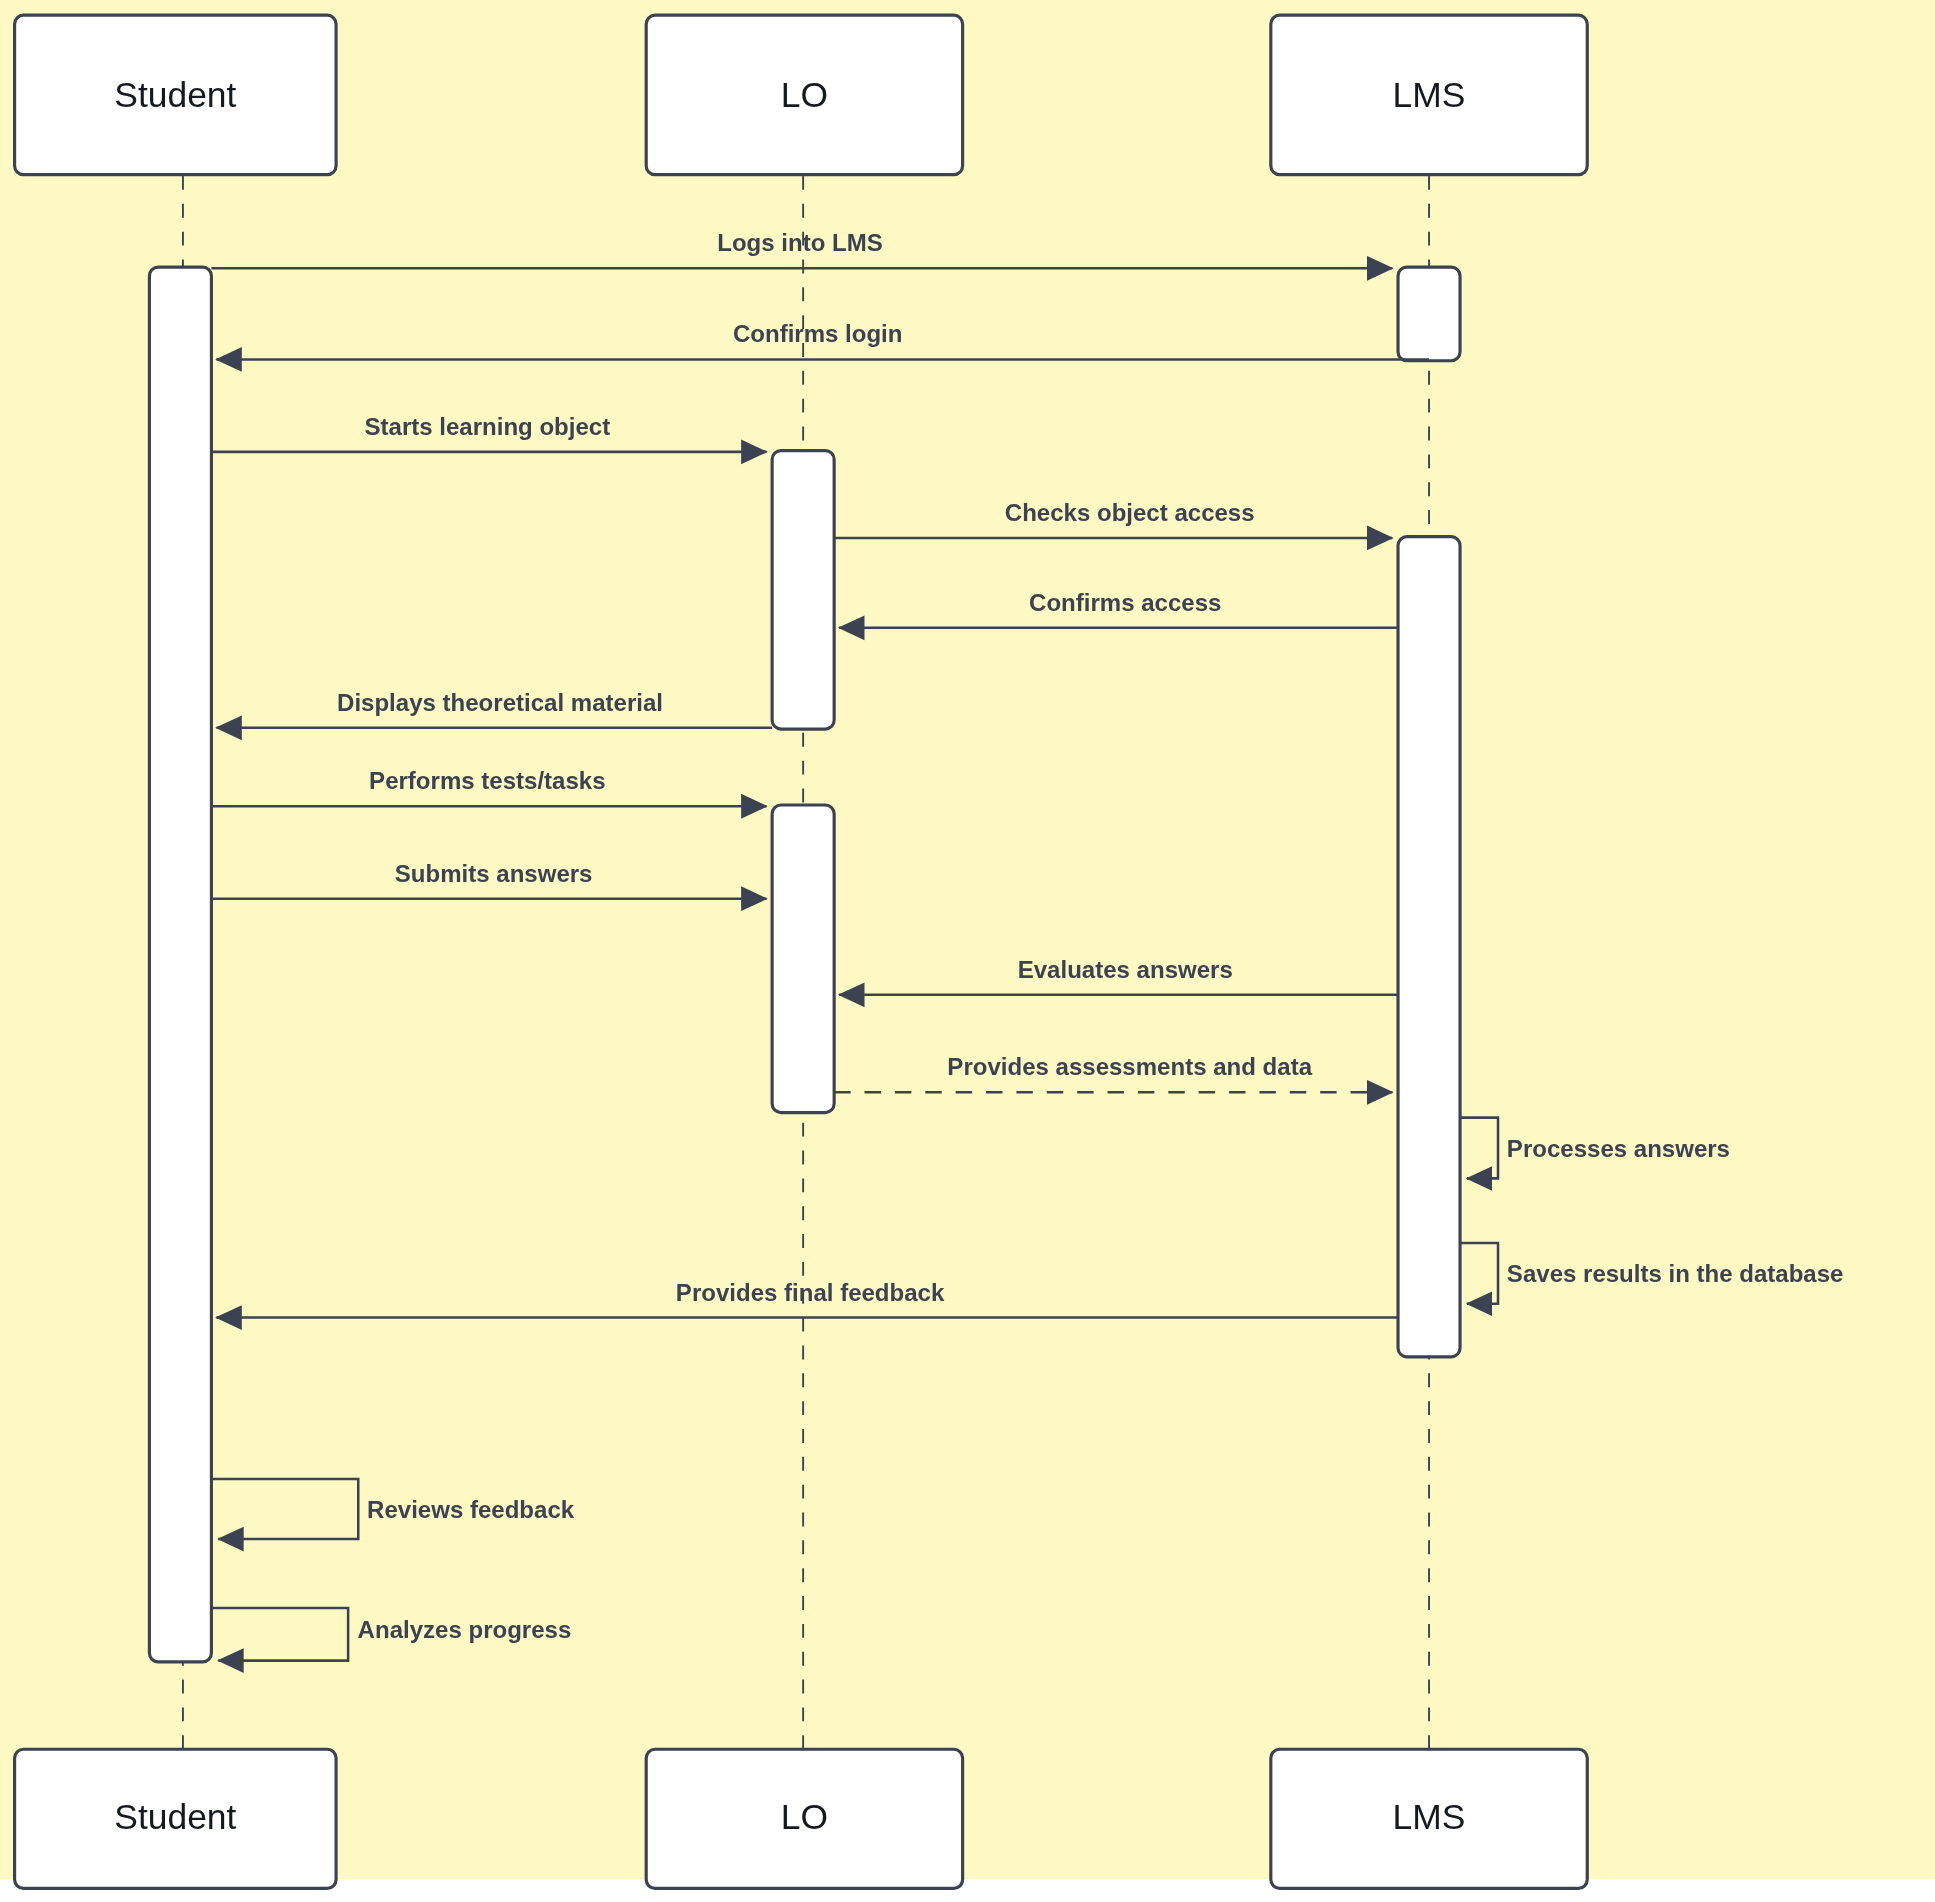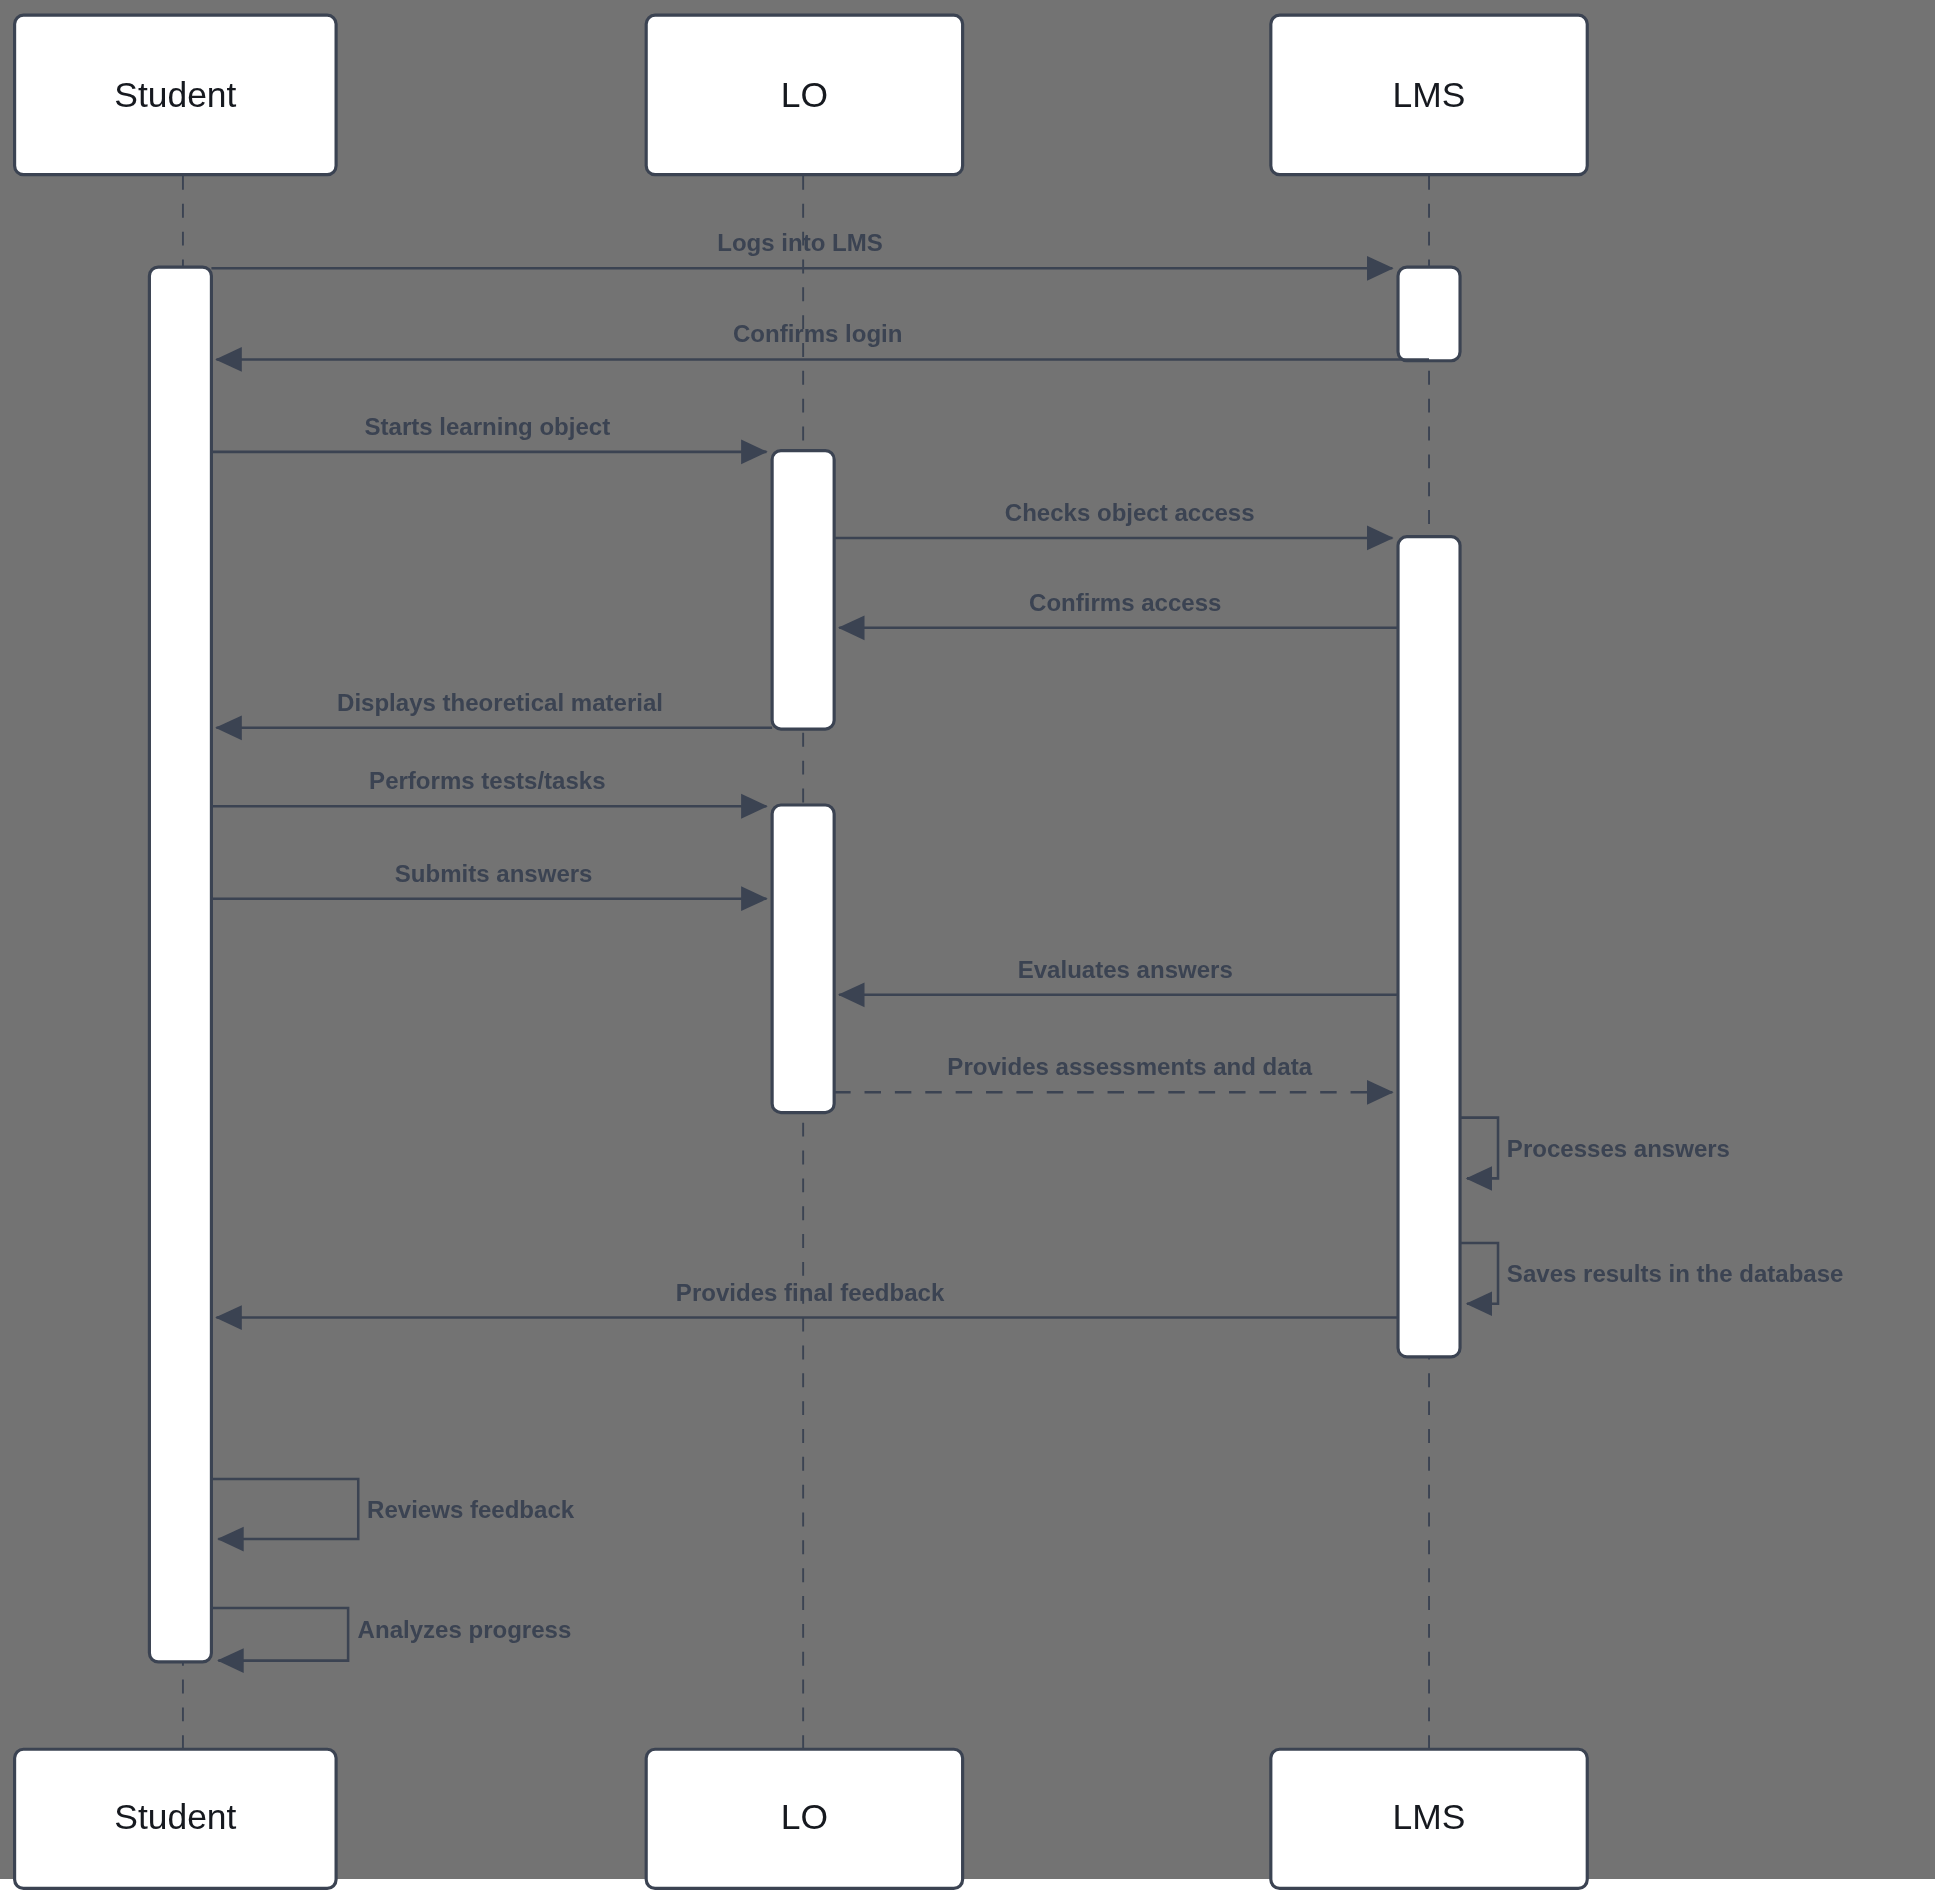--- a/index.html
+++ b/index.html
@@ -11,21 +11,21 @@
   body {
     font-family: "Liberation Sans", sans-serif;
     width: 1936px;
     height: 1903px;
     overflow: hidden;
   }
   #diagram-root {
     position: relative;
     width: 1936px;
     height: 1879px;
-    background: #737373;
+    background: #fef9c3;
   }
   svg.diagram {
     display: block;
     width: 1936px;
     height: 1903px;
   }
   .lifeline-box {
     fill: #ffffff;
     stroke: #3b4352;
     stroke-width: 5;

